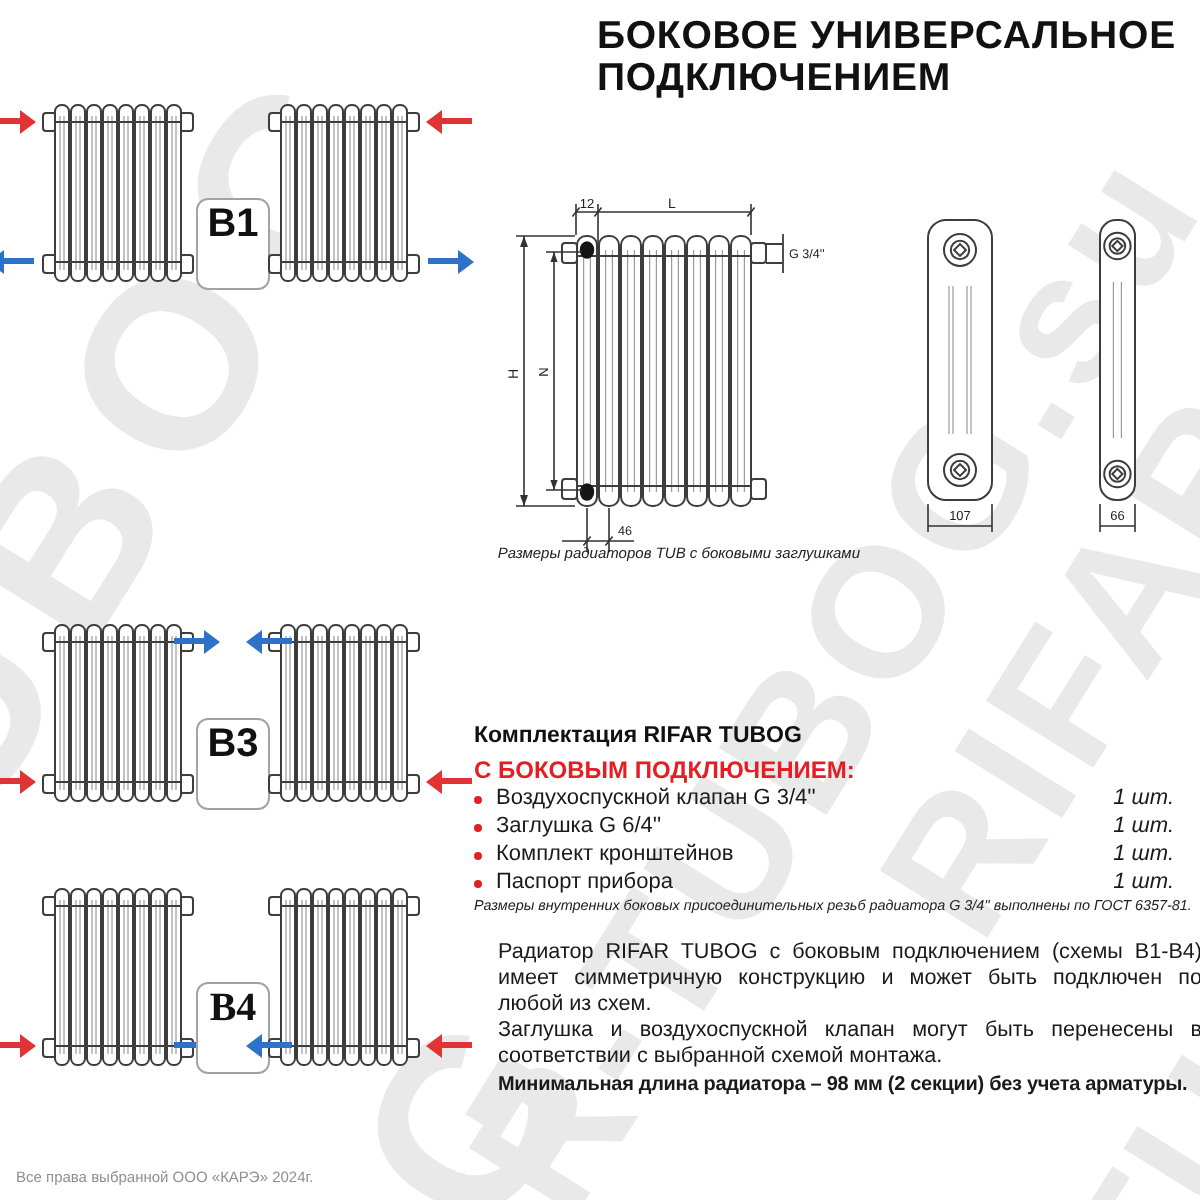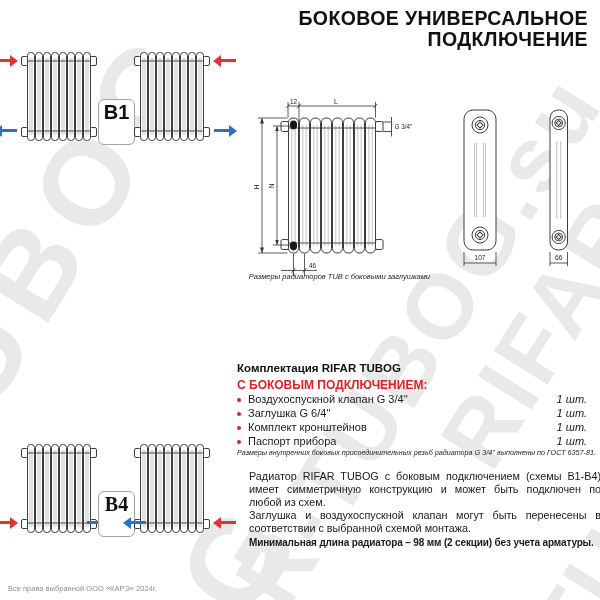--- a/index.html
+++ b/index.html
@@ -5,21 +5,21 @@
   html,body{margin:0;padding:0;}
   .page{position:relative;width:600px;height:600px;background:#fff;overflow:hidden;
         font-family:"Liberation Sans",sans-serif;color:#1a1a1a;}
   
   .wm{position:absolute;z-index:0;font-weight:800;color:#e9e9e9;white-space:nowrap;
       transform-origin:0 0;transform:rotate(-58deg);user-select:none;}
   .wm-big{font-size:120px;letter-spacing:14px;}
   .wm-mid{font-size:92px;letter-spacing:4px;}
   .content{position:absolute;inset:0;z-index:1;}
   
-  .page-title{position:absolute;top:8px;right:12px;text-align:right;
+  .page-title{position:absolute;top:8px;right:12px;
       font-size:19.5px;line-height:21px;font-weight:800;letter-spacing:.4px;color:#111;}
   
   .scheme-row{position:absolute;left:0;width:235px;height:93px;}
   .radw{position:absolute;top:0;width:76px;height:93px;}
   .radw.left{left:21px;} .radw.right{left:134px;}
   .scheme-label{position:absolute;left:98px;top:49px;width:37px;box-sizing:border-box;
       border:1.5px solid #a3a3a3;border-radius:6px;background:#fff;text-align:center;
       font-size:20px;font-weight:800;padding:1px 0 20px;color:#111;}
   
   .arrow{position:absolute;width:15px;height:3px;background:currentColor;}
@@ -89,21 +89,21 @@
   <div class="wm wm-big" style="left:-150px;top:430px;">TUBOG</div>
   <div class="wm wm-big" style="left:-60px;top:900px;">TUBOG</div>
   <div class="wm wm-mid" style="left:95px;top:760px;">RIFAR-TUBOG.su</div>
   <div class="wm wm-mid" style="left:335px;top:900px;">RIFAR-TUBOG.su</div>
   <div class="wm wm-mid" style="left:420px;top:430px;">RIFAR-TUBOG.su</div>
 
   <div class="content">
 
     <div class="page-title">
       <div>БОКОВОЕ УНИВЕРСАЛЬНОЕ</div>
-      <div>ПОДКЛЮЧЕНИЕ</div>
+      <div>ПОДКЛЮЧЕНИЕМ</div>
     </div>
 
     <div class="scheme-row" style="top:50px;">
       <div class="radw left">
         <svg width="76" height="93" viewBox="0 0 76 93">
             <use href="#rad-front"></use>
           </svg>
         <div class="arrow red dir-right a-top a-in-l"></div>
         <div class="arrow blue dir-left a-bot a-out-l"></div>
       </div>
@@ -111,20 +111,37 @@
       <div class="radw right">
         <svg width="76" height="93" viewBox="0 0 76 93">
             <use href="#rad-front"></use>
           </svg>
         <div class="arrow red dir-left a-top a-in-r"></div>
         <div class="arrow blue dir-right a-bot a-out-r"></div>
       </div>
     </div>
 
 
+    <div class="scheme-row" style="top:310px;">
+      <div class="radw left">
+        <svg width="76" height="93" viewBox="0 0 76 93">
+            <use href="#rad-front"></use>
+          </svg>
+        <div class="arrow blue dir-right a-top a-gap-r"></div>
+        <div class="arrow red dir-right a-bot a-in-l"></div>
+      </div>
+      <div class="scheme-label">B3</div>
+      <div class="radw right">
+        <svg width="76" height="93" viewBox="0 0 76 93">
+            <use href="#rad-front"></use>
+          </svg>
+        <div class="arrow blue dir-left a-top a-gap-l"></div>
+        <div class="arrow red dir-left a-bot a-in-r"></div>
+      </div>
+    </div>
 
     <div class="scheme-row" style="top:442px;font-family:Liberation Serif, serif;">
       <div class="radw left">
         <svg width="76" height="93" viewBox="0 0 76 93">
             <use href="#rad-front"></use>
           </svg>
         <div class="arrow red dir-right a-bot a-in-l"></div>
         <div class="arrow blue dir-right a-bot a-gap-r"></div>
       </div>
       <div class="scheme-label">B4</div>

